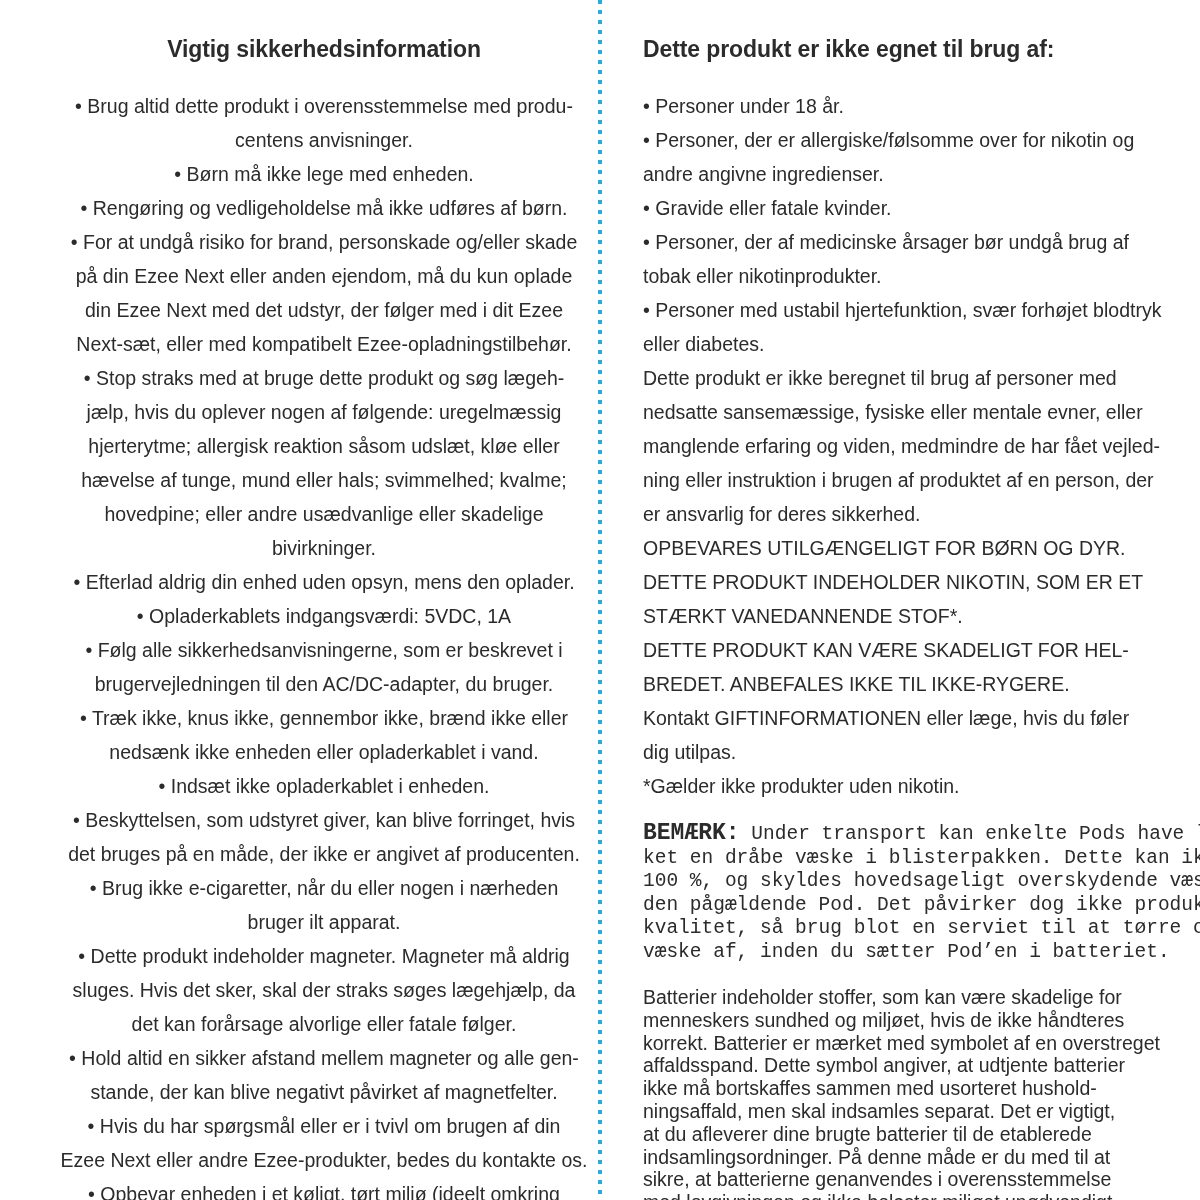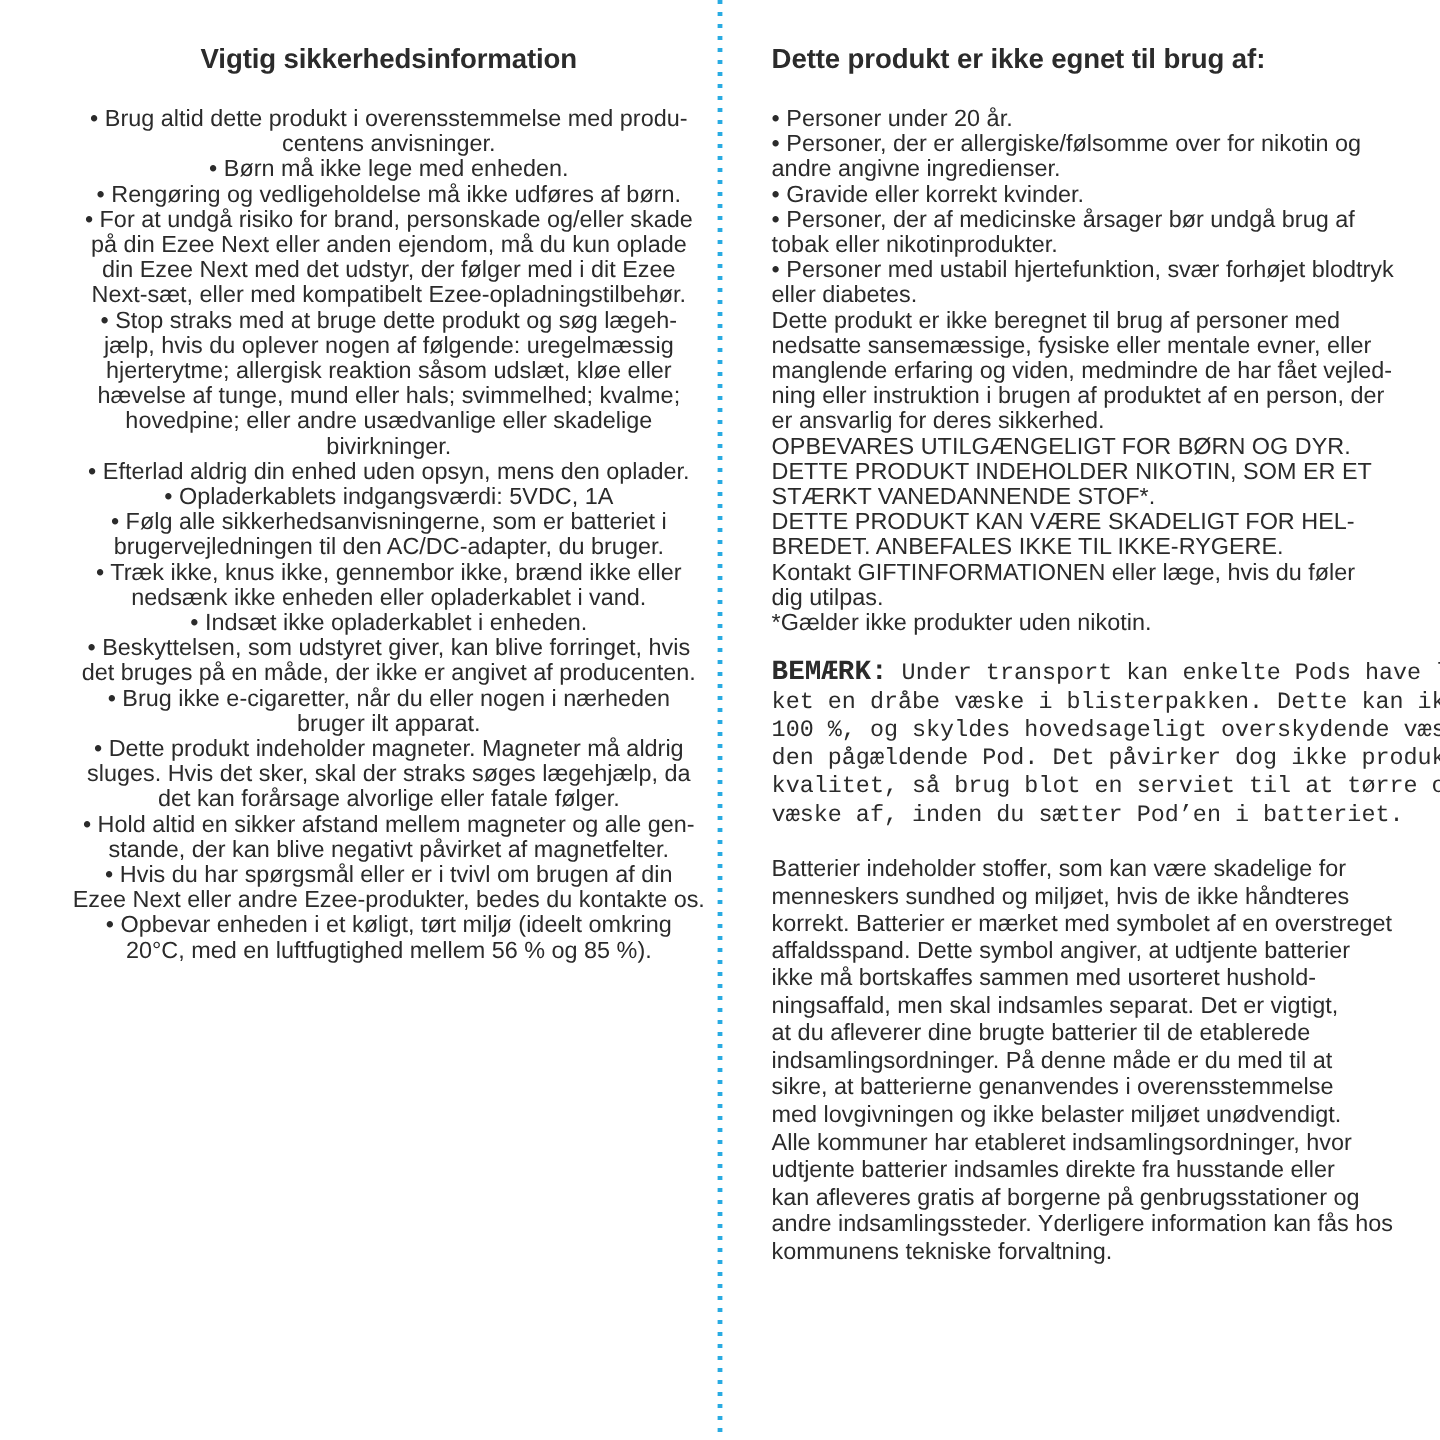--- a/index.html
+++ b/index.html
@@ -12,21 +12,21 @@
   .page { position: relative; width: 1200px; height: 1200px; overflow: hidden; }
   .column { position: absolute; top: 0; }
   .col-left  { left: 60px;  width: 528px; text-align: center; }
   .col-right { left: 643px; width: 540px; }
   .column h1 {
     font-size: 23px; line-height: 27px; font-weight: 700;
     letter-spacing: -0.1px; margin: 36px 0 26px 0;
   }
   .para {
     margin: 0; white-space: pre;
-    font-size: 19.5px; line-height: 21px; letter-spacing: 0;
+    font-size: 19.5px; line-height: 34px; letter-spacing: 0;
   }
   .note { margin-top: 19px; line-height: 23.5px; font-family: Liberation Mono, monospace; }
   .note-label { font-weight: 700; font-size: 23px; }
   .battery { margin-top: 22px; line-height: 22.8px; }
   .divider {
     position: absolute; left: 598px; top: 0; width: 4px; height: 1200px;
     background-image: repeating-linear-gradient(
       to bottom,
       var(--divider_color, #29ABE2) 0px,
       var(--divider_color, #29ABE2) 3.6px,
@@ -51,21 +51,21 @@
 din Ezee Next med det udstyr, der følger med i dit Ezee
 Next-sæt, eller med kompatibelt Ezee-opladningstilbehør.</p>
     <p class="para">• Stop straks med at bruge dette produkt og søg lægeh-
 jælp, hvis du oplever nogen af følgende: uregelmæssig
 hjerterytme; allergisk reaktion såsom udslæt, kløe eller
 hævelse af tunge, mund eller hals; svimmelhed; kvalme;
 hovedpine; eller andre usædvanlige eller skadelige
 bivirkninger.</p>
     <p class="para">• Efterlad aldrig din enhed uden opsyn, mens den oplader.</p>
     <p class="para">• Opladerkablets indgangsværdi: 5VDC, 1A</p>
-    <p class="para">• Følg alle sikkerhedsanvisningerne, som er batteriet i
+    <p class="para">• Følg alle sikkerhedsanvisningerne, som er beskrevet i
 brugervejledningen til den AC/DC-adapter, du bruger.</p>
     <p class="para">• Træk ikke, knus ikke, gennembor ikke, brænd ikke eller
 nedsænk ikke enheden eller opladerkablet i vand.</p>
     <p class="para">• Indsæt ikke opladerkablet i enheden.</p>
     <p class="para">• Beskyttelsen, som udstyret giver, kan blive forringet, hvis
 det bruges på en måde, der ikke er angivet af producenten.</p>
     <p class="para">• Brug ikke e-cigaretter, når du eller nogen i nærheden
 bruger ilt apparat.</p>
     <p class="para">• Dette produkt indeholder magneter. Magneter må aldrig
 sluges. Hvis det sker, skal der straks søges lægehjælp, da
@@ -75,24 +75,24 @@
     <p class="para">• Hvis du har spørgsmål eller er i tvivl om brugen af din
 Ezee Next eller andre Ezee-produkter, bedes du kontakte os.</p>
     <p class="para">• Opbevar enheden i et køligt, tørt miljø (ideelt omkring
 20°C, med en luftfugtighed mellem 56 % og 85 %).</p>
   </section>
 
   <div class="divider"></div>
 
   <section class="column col-right">
     <h1>Dette produkt er ikke egnet til brug af:</h1>
-    <p class="para">• Personer under 20 år.</p>
+    <p class="para">• Personer under 18 år.</p>
     <p class="para">• Personer, der er allergiske/følsomme over for nikotin og
 andre angivne ingredienser.</p>
-    <p class="para">• Gravide eller korrekt kvinder.</p>
+    <p class="para">• Gravide eller fatale kvinder.</p>
     <p class="para">• Personer, der af medicinske årsager bør undgå brug af
 tobak eller nikotinprodukter.</p>
     <p class="para">• Personer med ustabil hjertefunktion, svær forhøjet blodtryk
 eller diabetes.</p>
     <p class="para">Dette produkt er ikke beregnet til brug af personer med
 nedsatte sansemæssige, fysiske eller mentale evner, eller
 manglende erfaring og viden, medmindre de har fået vejled-
 ning eller instruktion i brugen af produktet af en person, der
 er ansvarlig for deres sikkerhed.
 OPBEVARES UTILGÆNGELIGT FOR BØRN OG DYR.

